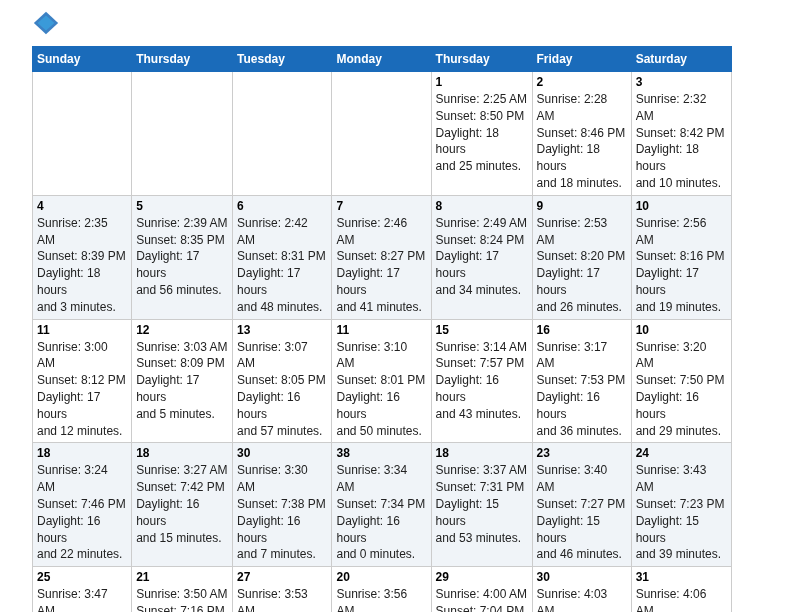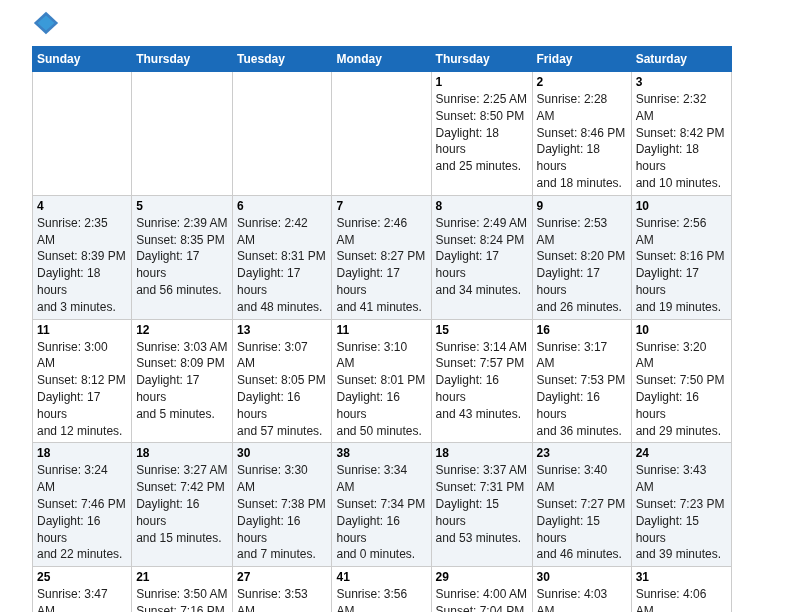--- a/index.html
+++ b/index.html
@@ -240,21 +240,21 @@
           </td>
           <td>
             <span class="day-number">21</span>
             <div class="day-info">Sunrise: 3:50 AM<br>Sunset: 7:16 PM<br>Daylight: 15 hours<br>and 25 minutes.</div>
           </td>
           <td>
             <span class="day-number">27</span>
             <div class="day-info">Sunrise: 3:53 AM<br>Sunset: 7:12 PM<br>Daylight: 15 hours<br>and 18 minutes.</div>
           </td>
           <td>
-            <span class="day-number">41</span>
+            <span class="day-number">20</span>
             <div class="day-info">Sunrise: 3:56 AM<br>Sunset: 7:08 PM<br>Daylight: 15 hours<br>and 11 minutes.</div>
           </td>
           <td>
             <span class="day-number">29</span>
             <div class="day-info">Sunrise: 4:00 AM<br>Sunset: 7:04 PM<br>Daylight: 15 hours<br>and 4 minutes.</div>
           </td>
           <td>
             <span class="day-number">30</span>
             <div class="day-info">Sunrise: 4:03 AM<br>Sunset: 7:00 PM<br>Daylight: 14 hours<br>and 57 minutes.</div>
           </td>

